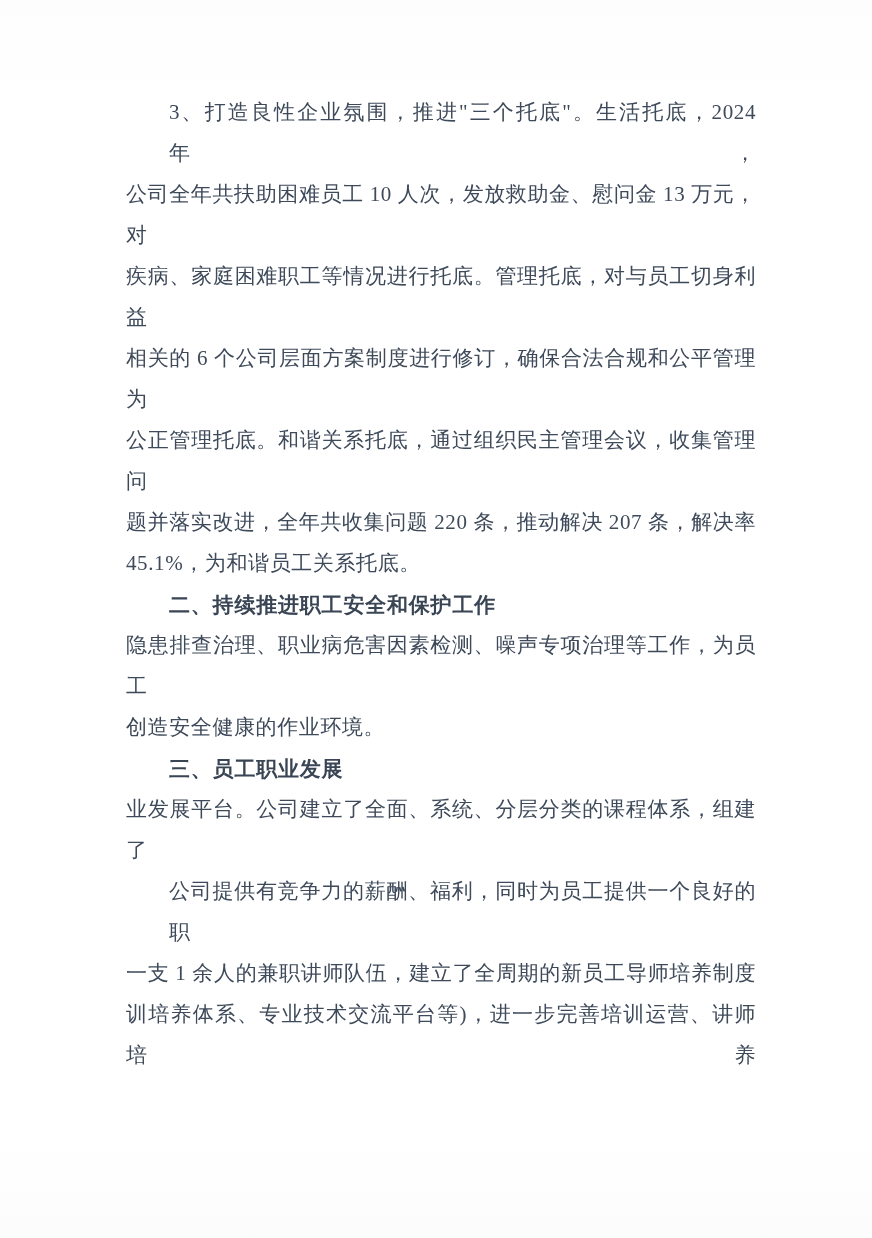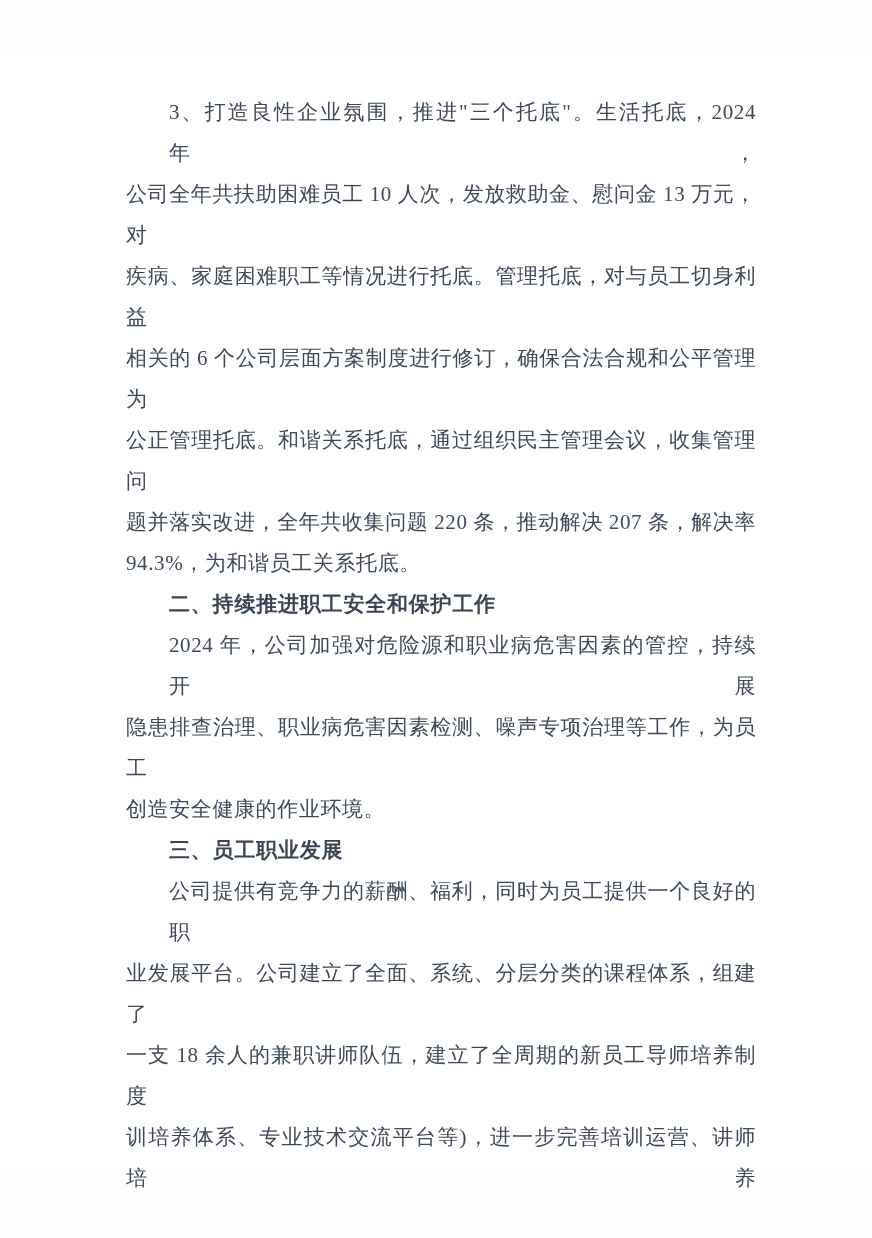--- a/index.html
+++ b/index.html
@@ -33,51 +33,50 @@
     white-space: normal;
   }
   .line.fill {
     text-align-last: justify;
     -moz-text-align-last: justify;
   }
   .line.indent {
     padding-left: 43px;
   }
   .para.subheading .line {
-    font-family: Liberation Serif, serif;
+    font-family: Liberation Sans, sans-serif;
     font-weight: 600;
     color: #394554;
     letter-spacing: 0.8px;
   }
 </style>
 </head>
 <body>
 
 <div class="page">
   <div class="doc-content">
       <div class="para body">
         <div class="line fill indent">3、打造良性企业氛围，推进"三个托底"。生活托底，2024 年，</div>
         <div class="line fill">公司全年共扶助困难员工 10 人次，发放救助金、慰问金 13 万元，对</div>
         <div class="line fill">疾病、家庭困难职工等情况进行托底。管理托底，对与员工切身利益</div>
         <div class="line fill">相关的 6 个公司层面方案制度进行修订，确保合法合规和公平管理为</div>
         <div class="line fill">公正管理托底。和谐关系托底，通过组织民主管理会议，收集管理问</div>
         <div class="line fill">题并落实改进，全年共收集问题 220 条，推动解决 207 条，解决率</div>
-        <div class="line">94.3%，为和谐员工关系托底。</div>
+        <div class="line">45.1%，为和谐员工关系托底。</div>
       </div>
       <div class="para subheading">
         <div class="line indent">二、持续推进职工安全和保护工作</div>
       </div>
       <div class="para body">
-        <div class="line fill indent">2024 年，公司加强对危险源和职业病危害因素的管控，持续开展</div>
         <div class="line fill">隐患排查治理、职业病危害因素检测、噪声专项治理等工作，为员工</div>
         <div class="line">创造安全健康的作业环境。</div>
       </div>
       <div class="para subheading">
         <div class="line indent">三、员工职业发展</div>
       </div>
       <div class="para body">
+        <div class="line fill">业发展平台。公司建立了全面、系统、分层分类的课程体系，组建了</div>
         <div class="line fill indent">公司提供有竞争力的薪酬、福利，同时为员工提供一个良好的职</div>
-        <div class="line fill">业发展平台。公司建立了全面、系统、分层分类的课程体系，组建了</div>
-        <div class="line fill">一支 18 余人的兼职讲师队伍，建立了全周期的新员工导师培养制度</div>
+        <div class="line fill">一支 1 余人的兼职讲师队伍，建立了全周期的新员工导师培养制度</div>
         <div class="line fill">训培养体系、专业技术交流平台等)，进一步完善培训运营、讲师培养</div>
       </div>
     </div>
 </div>
 
 </body></html>

